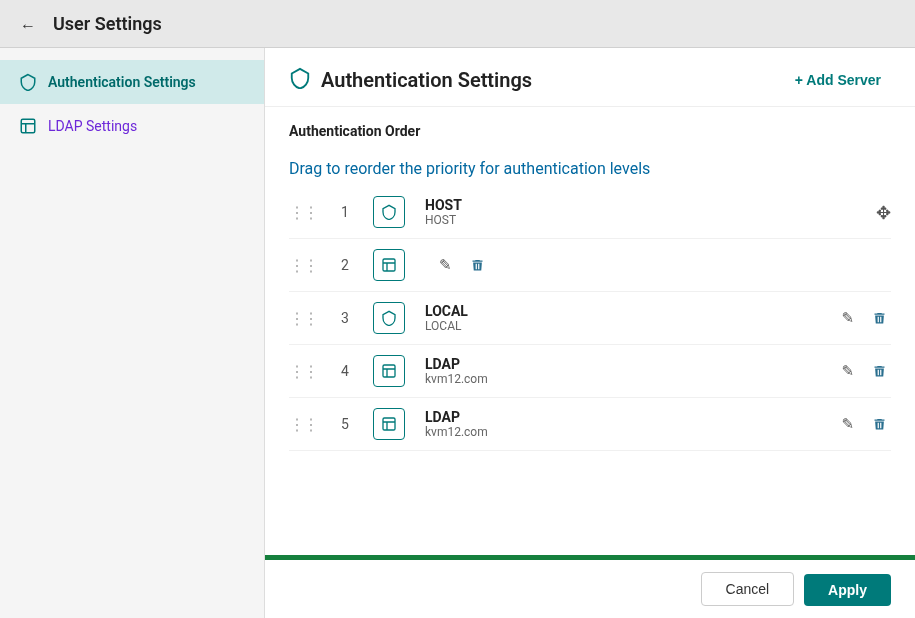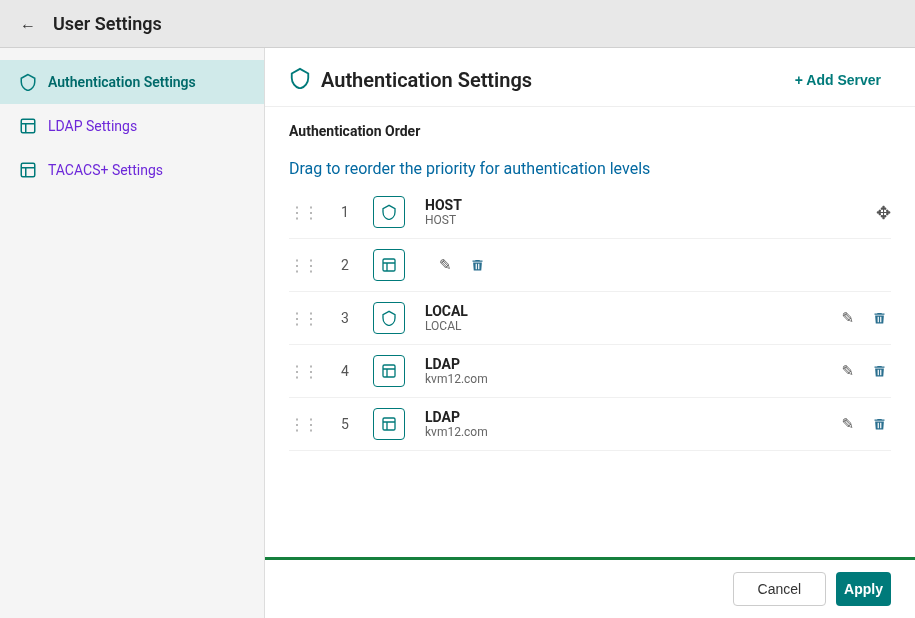--- a/index.html
+++ b/index.html
@@ -210,35 +210,36 @@
     .action-btn.edit {
       color: #555;
     }
 
     
     .footer {
       display: flex;
       justify-content: flex-end;
       gap: 10px;
       padding: 12px 24px;
-      border-top: 3px solid #15803d;
+      border-top: 5px solid #15803d;
       background: #fff;
       margin-top: auto;
+      align-items: flex-end;
     }
     .cancel-btn {
       padding: 8px 24px;
       border: 1px solid #ccc;
       border-radius: 4px;
       background: #fff;
       color: #333;
       font-size: 14px;
       cursor: pointer;
     }
     .apply-btn {
-      padding: 8px 8px;
+      padding: 8px 24px;
       border: none;
       border-radius: 4px;
       background: #007a7a;
       color: #fff;
       font-size: 14px;
       font-weight: 600;
       cursor: pointer;
     }
 
     
@@ -266,29 +267,20 @@
     </div>
     <div class="sidebar-item">
       <span class="icon sidebar-icon-ldap">
         <svg class="ldap-svg" viewBox="0 0 24 24" fill="none" stroke="currentColor" stroke-width="2">
           <rect x="3" y="3" width="18" height="18" rx="2"></rect>
           <path d="M3 9h18M9 21V9"></path>
         </svg>
       </span>
       <span>LDAP Settings</span>
     </div>
-    <div class="sidebar-item">
-      <span class="icon sidebar-icon-ldap">
-        <svg class="ldap-svg" viewBox="0 0 24 24" fill="none" stroke="currentColor" stroke-width="2">
-          <rect x="3" y="3" width="18" height="18" rx="2"></rect>
-          <path d="M3 9h18M9 21V9"></path>
-        </svg>
-      </span>
-      <span>TACACS+ Settings</span>
-    </div>
   </div>
 
   <div class="content">
     <div class="content-header">
       <div class="content-title">
         <span class="icon" style="color:#007a7a;">
           <svg width="22" height="22" viewBox="0 0 24 24" fill="none" stroke="currentColor" stroke-width="2">
             <path d="M12 2L3 7v5c0 5.25 3.75 10.15 9 11.35C17.25 22.15 21 17.25 21 12V7L12 2z"></path>
           </svg>
         </span>

